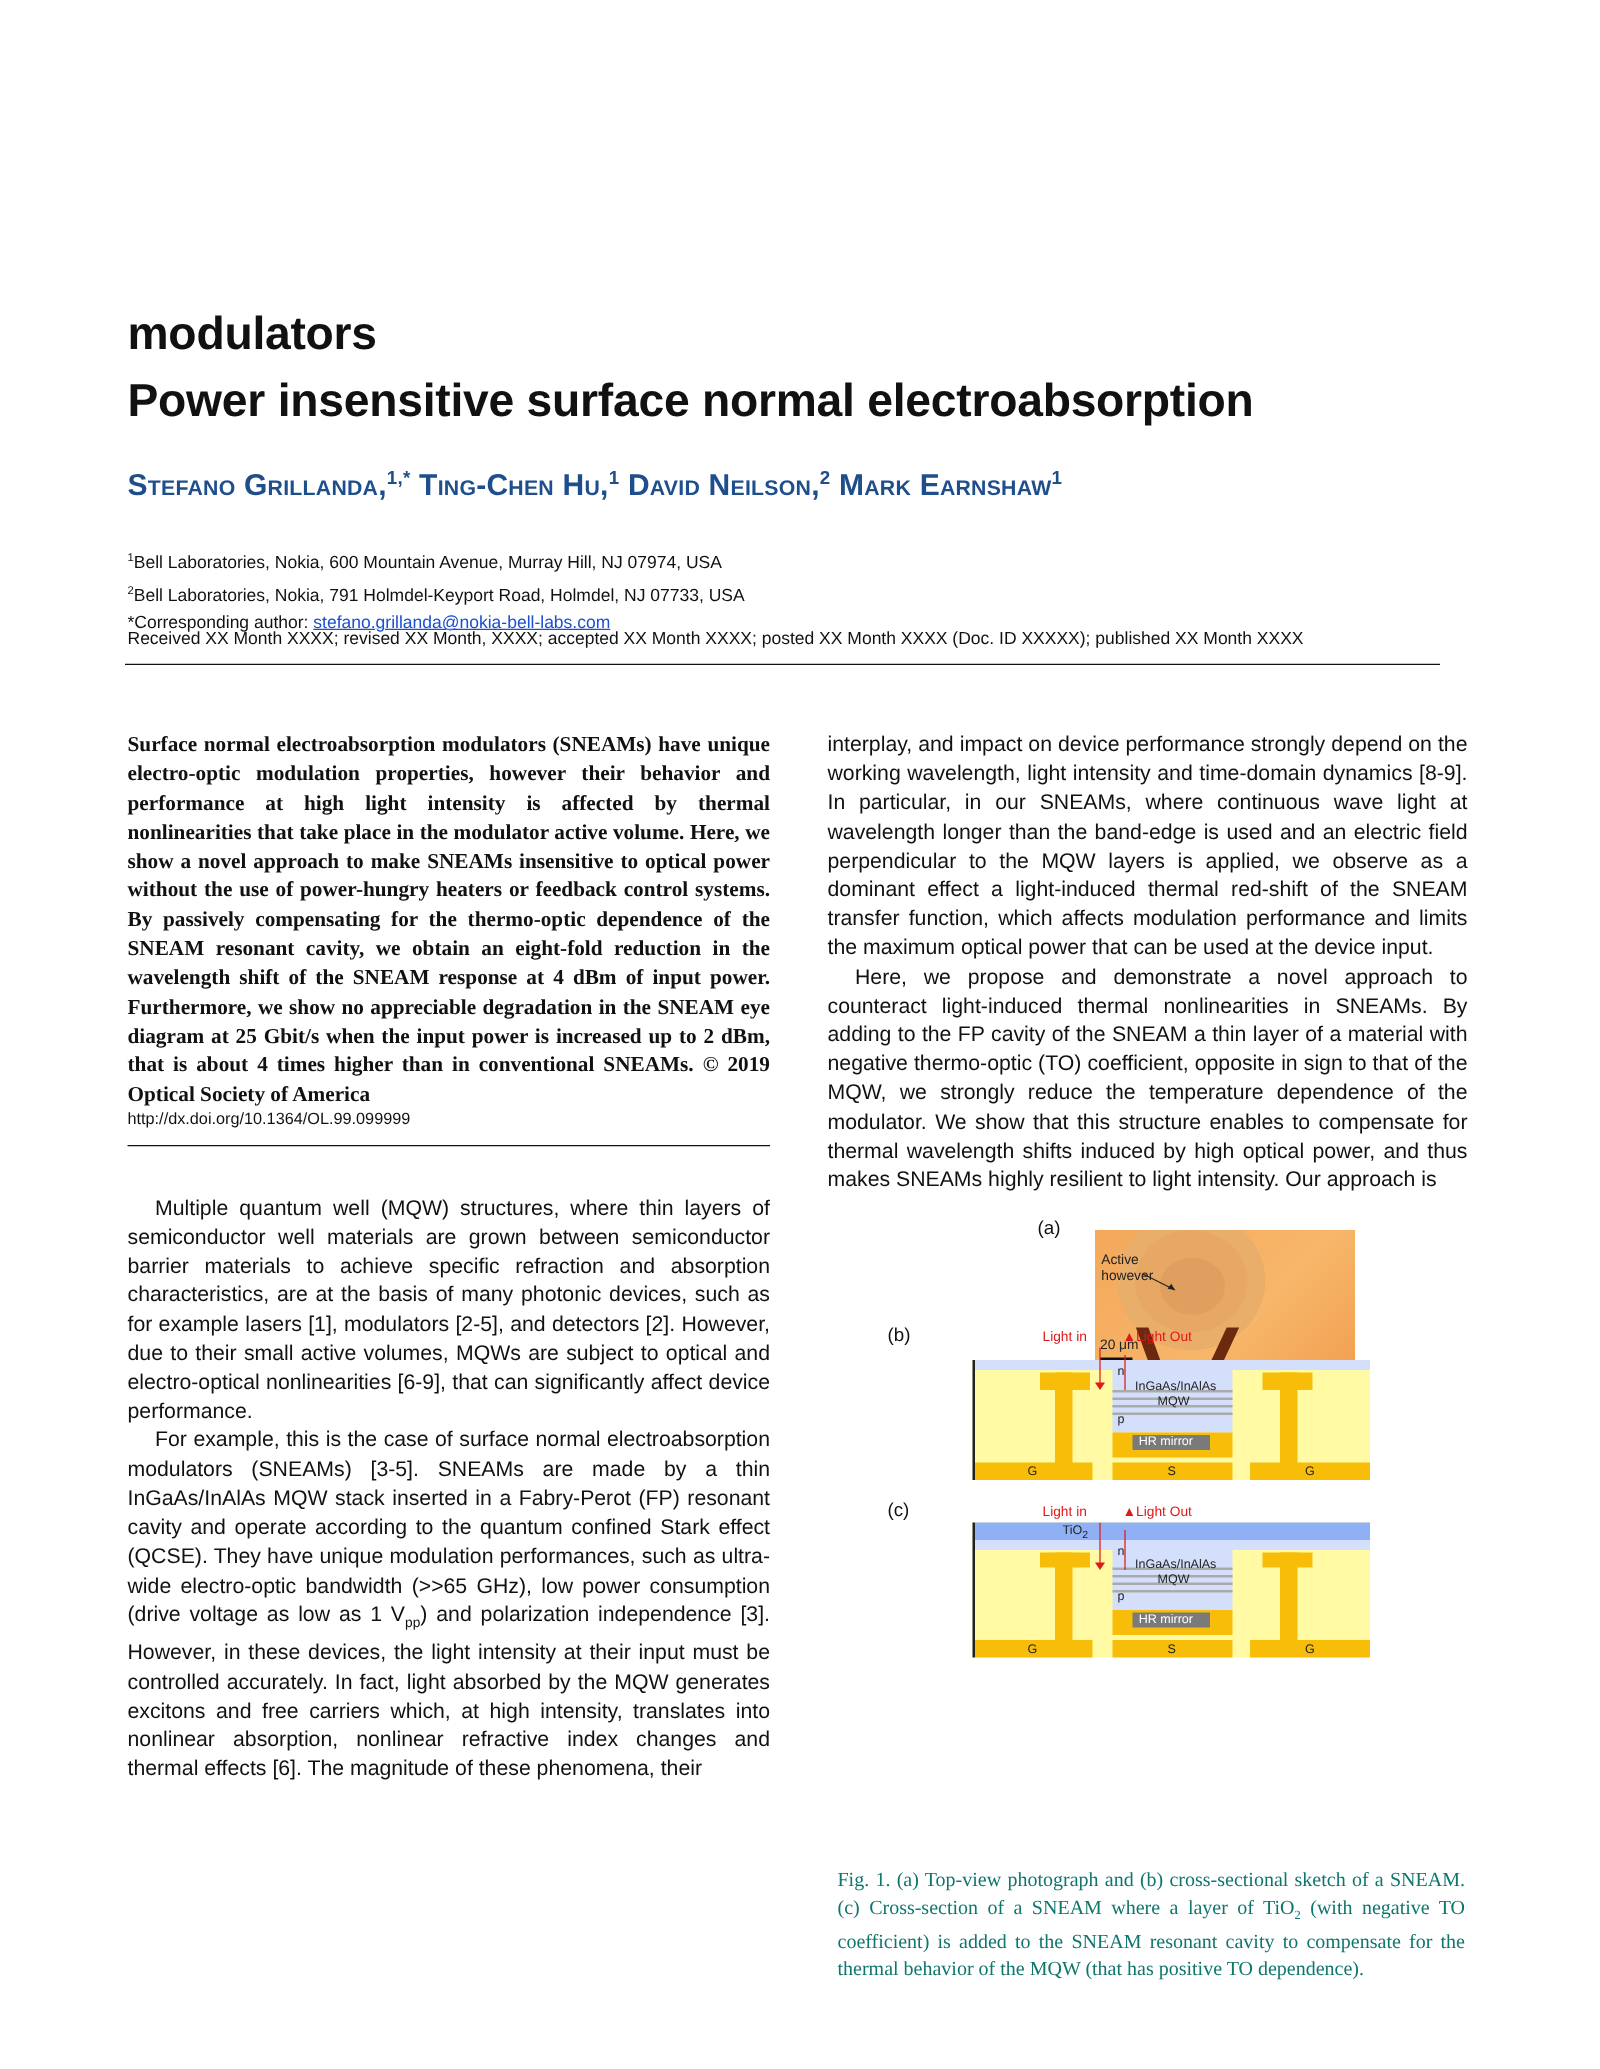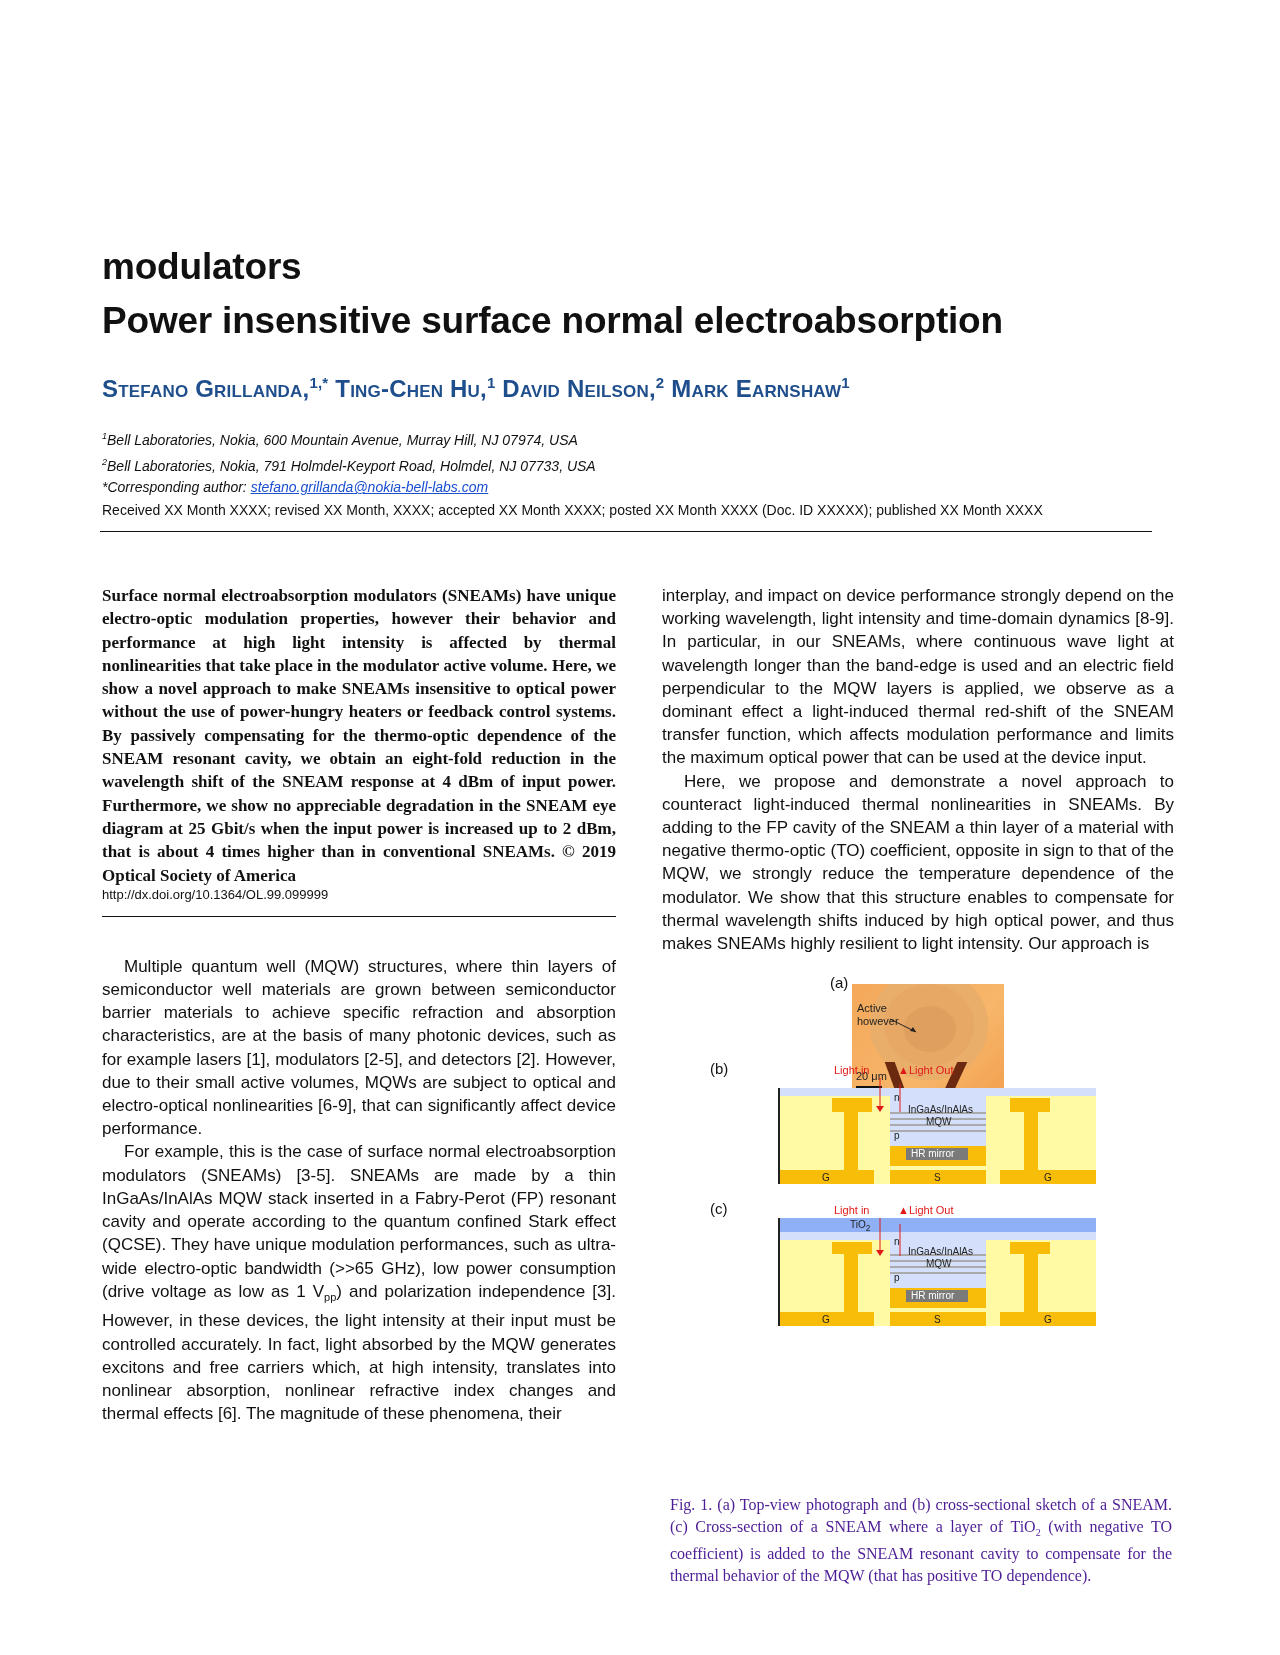--- a/index.html
+++ b/index.html
@@ -3,54 +3,54 @@
 <meta charset="utf-8">
 <style>
   html, body { margin:0; padding:0; background:#ffffff; }
   body { width:1280px; height:1655px; position:relative; overflow:hidden; color:#111; }
 
   #title { position:absolute; left:102px; top:240px; width:1080px;
     font-family:"Liberation Sans", sans-serif; font-weight:bold; font-size:37px; line-height:54px; color:#111; letter-spacing:-0.2px; }
   #authors { position:absolute; left:102px; top:374px; font-family:"Liberation Sans", sans-serif; font-weight:bold;
     font-size:24px; color:#1f4e8c; font-variant:small-caps; letter-spacing:0.2px; white-space:nowrap; }
   #authors sup { font-size:15px; font-variant:normal; }
-  #affils { position:absolute; left:102px; top:425px; font-family:"Liberation Sans", sans-serif; font-style:italic; font-size:14px; line-height:22px; color:#111; }
+  #affils { position:absolute; left:102px; top:435px; font-family:"Liberation Sans", sans-serif; font-size:14px; line-height:22px; color:#111; }
   #affils sup { font-size:9px; }
   #affils a { color:#1a4fd0; text-decoration:underline; }
   #received { position:absolute; left:102px; top:502px; font-family:"Liberation Sans", sans-serif; font-size:14px; color:#111; white-space:nowrap; }
   .hr-top { position:absolute; left:100px; top:531px; width:1052px; height:1px; background:#111; }
 
   .col-left { position:absolute; left:102px; top:584px; width:514px; }
   .col-right { position:absolute; left:662px; top:584px; width:512px; }
 
   #abstract { font-family:"Liberation Serif", serif; font-weight:bold; font-size:17px; line-height:23.3px; text-align:justify; margin:0; }
   #doi { font-family:"Liberation Sans", sans-serif; font-size:13px; }
   .hr-doi { width:514px; height:1px; background:#111; margin-top:14px; }
   .body-p { font-family:Liberation Sans, sans-serif; font-size:17px; line-height:23.2px; text-align:justify; margin:0; text-indent:22px; }
   #intro1 { margin-top:38px; }
   .body-p sub { font-size:11px; }
 
   
   #figure { position:absolute; left:720px; top:974px; width:380px; height:530px; }
   .panel-label { position:absolute; font-family:"Liberation Sans", sans-serif; font-size:15px; color:#111; }
-  #photo { position:absolute; left:132px; top:10px; width:152px; height:116px; background:linear-gradient(135deg,#f4a85a,#f7b66a 60%,#f2a04f); border-bottom:2px solid #222; overflow:hidden; }
+  #photo { position:absolute; left:156px; top:10px; width:172px; height:116px; background:linear-gradient(135deg,#f4a85a,#f7b66a 60%,#f2a04f); border-bottom:2px solid #222; overflow:hidden;padding-left:36px; }
   #photo .disk { position:absolute; left:18px; top:-14px; width:118px; height:110px; border-radius:50%; background:#e8a865; box-shadow: inset 0 0 0 14px #eaae6b; }
   #photo .inner { position:absolute; left:52px; top:22px; width:52px; height:46px; border-radius:50%; background:#dfa05f; }
   #photo .trace1 { position:absolute; left:40px; top:78px; width:10px; height:40px; background:#6b2a10; transform:skewX(20deg); }
   #photo .trace2 { position:absolute; left:96px; top:78px; width:10px; height:40px; background:#6b2a10; transform:skewX(-25deg); }
   #photo .lbl { position:absolute; font-family:"Liberation Sans", sans-serif; font-size:11px; color:#222; line-height:13px; }
   #photo .scalebar { position:absolute; left:4px; top:102px; width:26px; height:2px; background:#111; }
 
   .xsec { position:absolute; left:58px; width:316px; background:#fffaa3; border-left:2px solid #222; }
   .layer { position:absolute; }
   .arrowlbl { position:absolute; font-family:"Liberation Sans", sans-serif; font-size:11px; color:#e01818; white-space:nowrap; }
   .small { position:absolute; font-family:"Liberation Sans", sans-serif; font-size:10px; color:#222; white-space:nowrap; }
   .ld { position:absolute; background:#f8bd08; }
 
-  #caption { position:absolute; left:670px; top:1494px; width:502px; font-family:"Liberation Serif", serif; font-size:16px; line-height:21.5px; text-align:justify; color:#4c1d95; }
+  #caption { position:absolute; left:670px; top:1494px; width:502px; font-family:"Liberation Serif", serif; font-size:16px; line-height:21.5px; text-align:justify; color:#0f766e; }
   #caption sub { font-size:10px; }
 </style>
 </head>
 <body>
 
 <div id="title">
   <div>modulators</div>
   <div>Power insensitive surface normal electroabsorption</div>
 </div>
 

